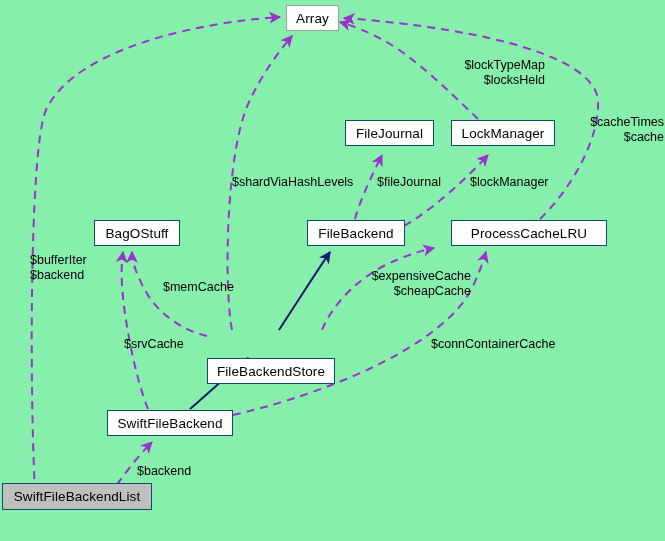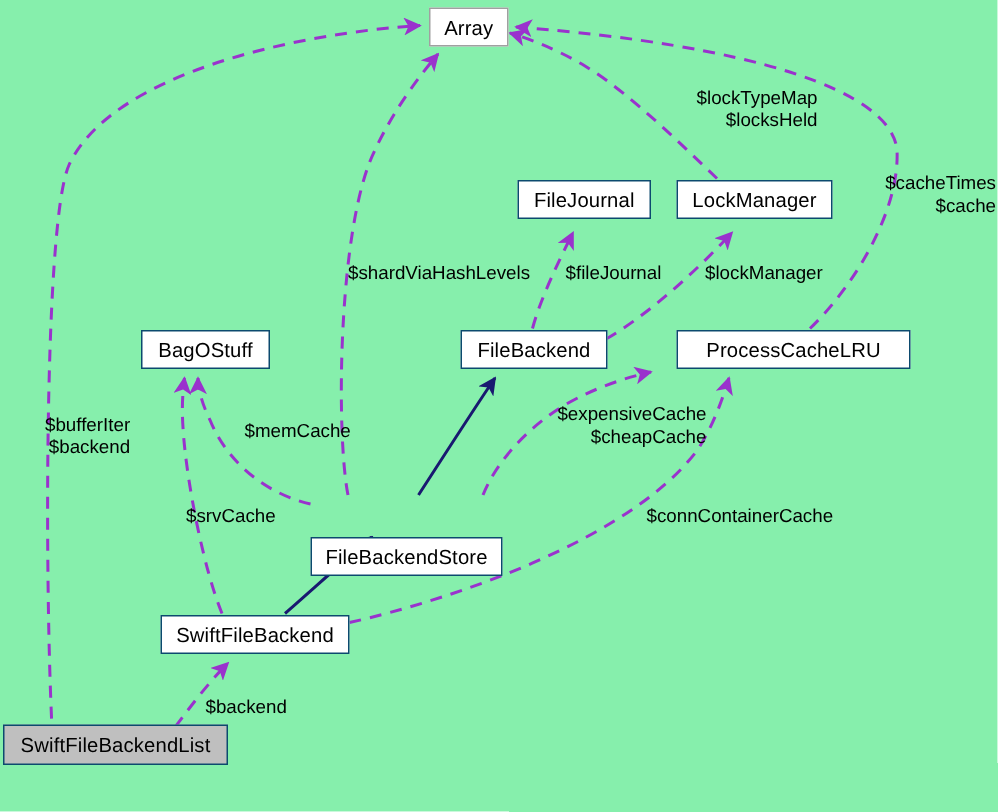--- a/index.html
+++ b/index.html
@@ -147,21 +147,21 @@
   </div>
 
   <div class="edge-label" style="left:377px; top:175px;">
     <div>$fileJournal</div>
   </div>
 
   <div class="edge-label" style="left:470px; top:175px;">
     <div>$lockManager</div>
   </div>
 
-  <div class="edge-label" style="left:30px; top:276px;text-align:right;">
+  <div class="edge-label" style="left:30px; top:253px;">
     <div>$bufferIter</div>
     <div>$backend</div>
   </div>
 
   <div class="edge-label" style="left:163px; top:280px;">
     <div>$memCache</div>
   </div>
 
   <div class="edge-label center" style="left:355px; top:269px; width:116px;">
     <div>$expensiveCache</div>

